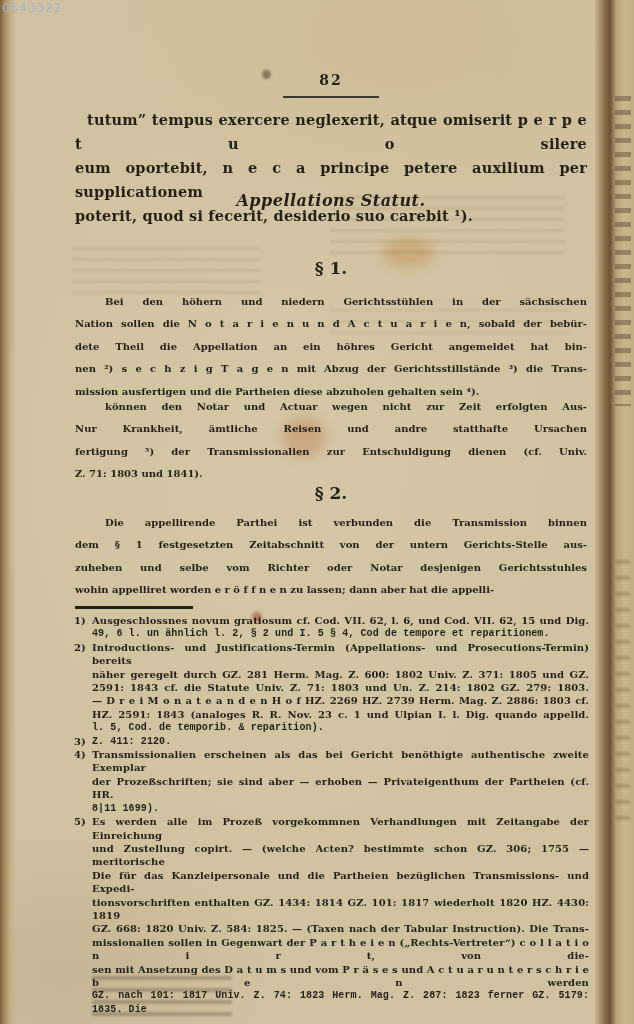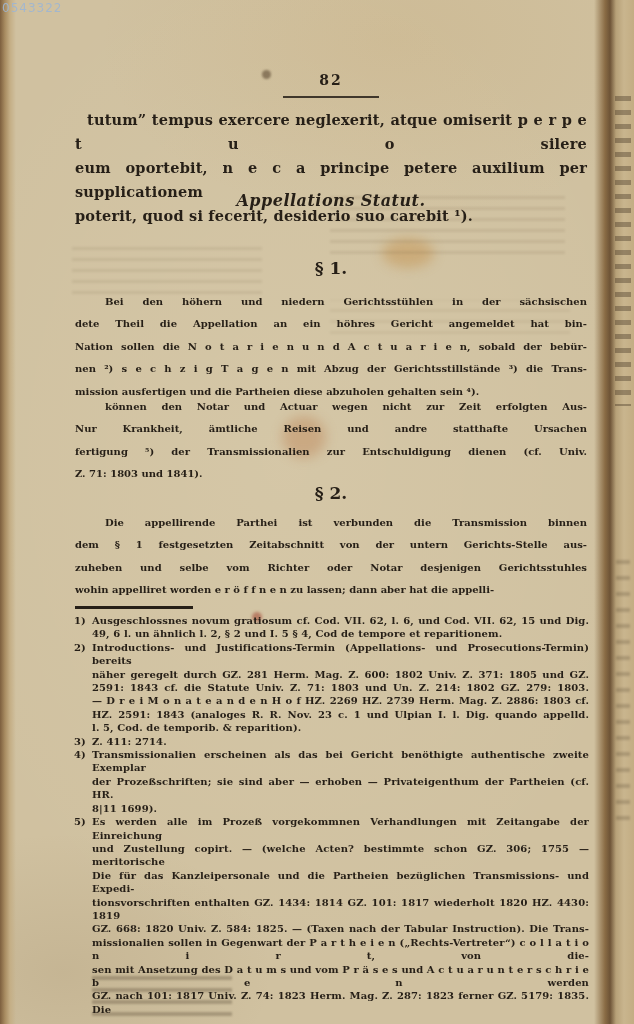--- a/index.html
+++ b/index.html
@@ -92,21 +92,21 @@
     position:absolute;left:75px;top:606px;width:118px;height:3px;background:var(--ink);
   }
   .footnotes{
     position:absolute;left:72px;top:614px;width:517px;
     font-size:10px;line-height:13.4px;font-weight:bold;letter-spacing:.1px;
   }
   .fn{display:flex;align-items:flex-start;}
   .fn-num{flex:none;width:20px;text-align:left;padding-left:2px;}
   .fn-lines{flex:1;min-width:0;}
   .fn-lines .tline{text-align:justify;text-align-last:justify;}
-  .fn-lines .tline:last-child{text-align-last:auto;}
+  .fn-lines .tline:last-child{text-align-last:auto;font-family:Liberation Mono, monospace;}
 </style>
 </head>
 <body>
 
 <div class="page">
 
   <div class="binding"></div>
   <div class="facing"></div>
   <div class="facing-text"></div>
   <div class="facing-text2"></div>
@@ -129,22 +129,22 @@
       <div class="tline">tutum” tempus exercere neglexerit, atque omiserit p e r p e t u o silere</div>
       <div class="tline">eum oportebit, n e c a principe petere auxilium per supplicationem</div>
       <div class="tline">poterit, quod si fecerit, desiderio suo carebit ¹).</div>
     </div>
 
   <div class="heading">Appellations Statut.</div>
 
   <div class="seclabel sec1-label">§ 1.</div>
   <div class="para body-para p-s1p1">
       <div class="tline">Bei den höhern und niedern Gerichtsstühlen in der sächsischen</div>
+      <div class="tline">Nation sollen die N o t a r i e n  u n d  A c t u a r i e n, sobald der bebür-</div>
       <div class="tline">dete Theil die Appellation an ein höhres Gericht angemeldet hat bin-</div>
-      <div class="tline">Nation sollen die N o t a r i e n  u n d  A c t u a r i e n, sobald der bebür-</div>
       <div class="tline">nen ²) s e c h z i g  T a g e n mit Abzug der Gerichtsstillstände ³) die Trans-</div>
       <div class="tline">mission ausfertigen und die Partheien diese abzuholen gehalten sein ⁴).</div>
     </div>
   <div class="para body-para p-s1p2">
       <div class="tline">können den Notar und Actuar wegen nicht zur Zeit erfolgten Aus-</div>
       <div class="tline">Nur Krankheit, ämtliche Reisen und andre statthafte Ursachen</div>
       <div class="tline">fertigung ⁵) der Transmissionalien zur Entschuldigung dienen (cf. Univ.</div>
       <div class="tline">Z. 71: 1803 und 1841).</div>
     </div>
 
@@ -173,21 +173,21 @@
           <div class="tline">näher geregelt durch GZ. 281 Herm. Mag. Z. 600: 1802 Univ. Z. 371: 1805 und GZ.</div>
           <div class="tline">2591: 1843 cf. die Statute Univ. Z. 71: 1803 und Un. Z. 214: 1802 GZ. 279: 1803.</div>
           <div class="tline">— D r e i  M o n a t e  a n  d e n  H o f  HZ. 2269 HZ. 2739 Herm. Mag. Z. 2886: 1803 cf.</div>
           <div class="tline">HZ. 2591: 1843 (analoges R. R. Nov. 23 c. 1 und Ulpian I. l. Dig. quando appelld.</div>
           <div class="tline">l. 5, Cod. de temporib. &amp; reparition).</div>
         </div>
     </div>
     <div class="fn">
       <span class="fn-num">3)</span>
       <div class="fn-lines">
-          <div class="tline">Z. 411: 2714.</div>
+          <div class="tline">Z. 411: 2120.</div>
         </div>
     </div>
     <div class="fn">
       <span class="fn-num">4)</span>
       <div class="fn-lines">
           <div class="tline">Transmissionalien erscheinen als das bei Gericht benöthigte authentische zweite Exemplar</div>
           <div class="tline">der Prozeßschriften; sie sind aber — erhoben — Privateigenthum der Partheien (cf. HR.</div>
           <div class="tline">8|11 1699).</div>
         </div>
     </div>

